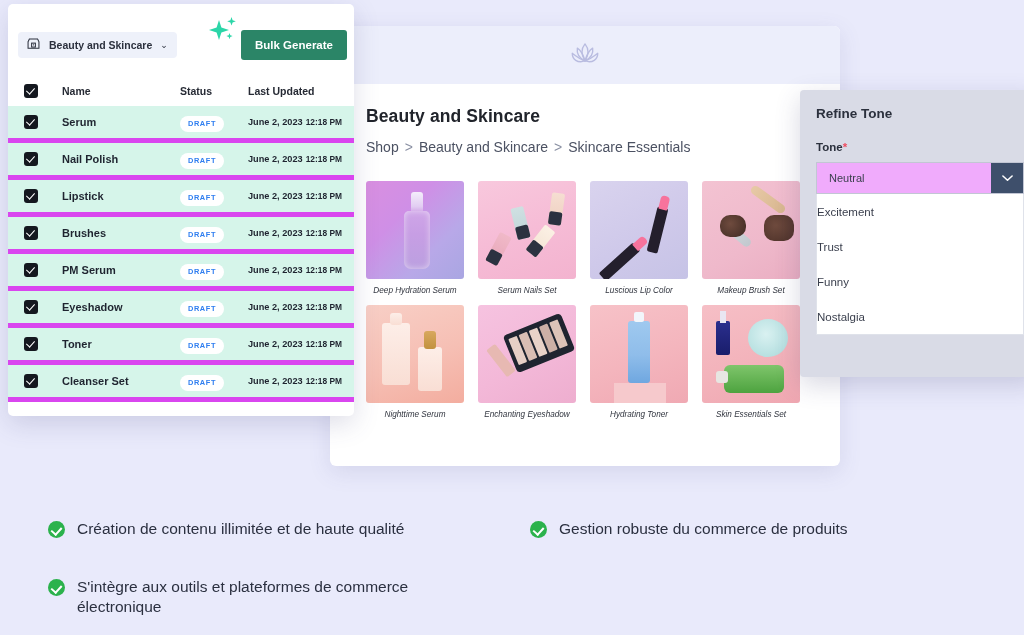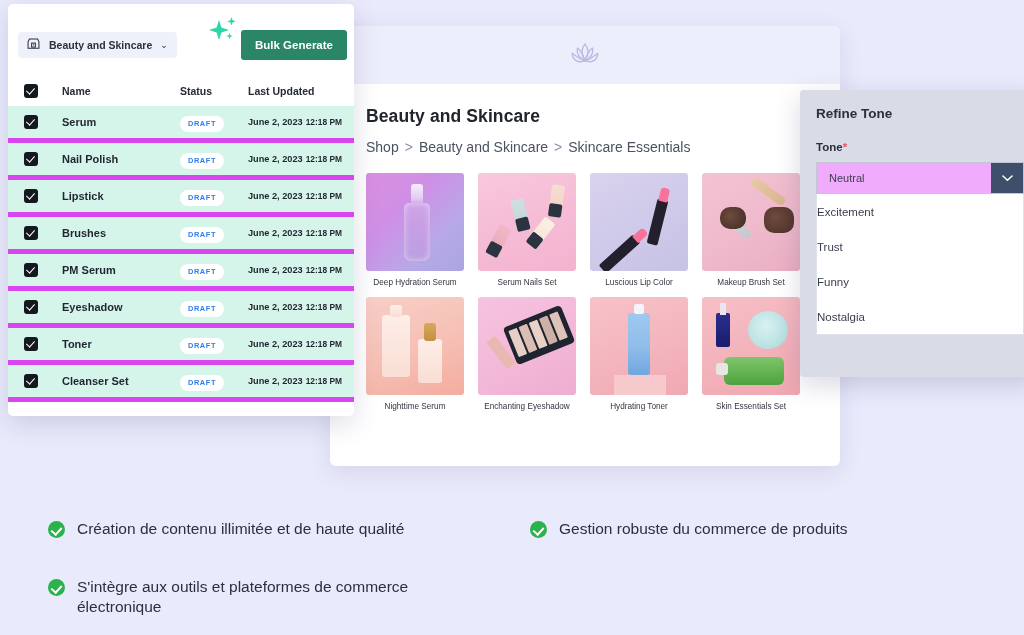--- a/index.html
+++ b/index.html
@@ -31,25 +31,26 @@
     letter-spacing: .1px;
   }
   .breadcrumb {
     margin-top: 12px; font-size: 14px; color: #4b5162;
     display: flex; gap: 6px; align-items: center;
   }
   .breadcrumb .sep { color: #8a90a3; }
   .breadcrumb .crumb { white-space: nowrap; }
 
   .grid {
-    margin-top: 18px;
+    margin-top: 26px;
     display: grid;
     grid-template-columns: repeat(4, 98px);
     column-gap: 14px;
     row-gap: 10px;
+    font-style: italic;
   }
   .tile { width: 98px; }
   .thumb {
     width: 98px; height: 98px; border-radius: 3px;
     position: relative; overflow: hidden;
   }
   .tile-label {
     margin-top: 7px; font-size: 8.2px; color: #31353f;
     text-align: center; white-space: nowrap;
   }

